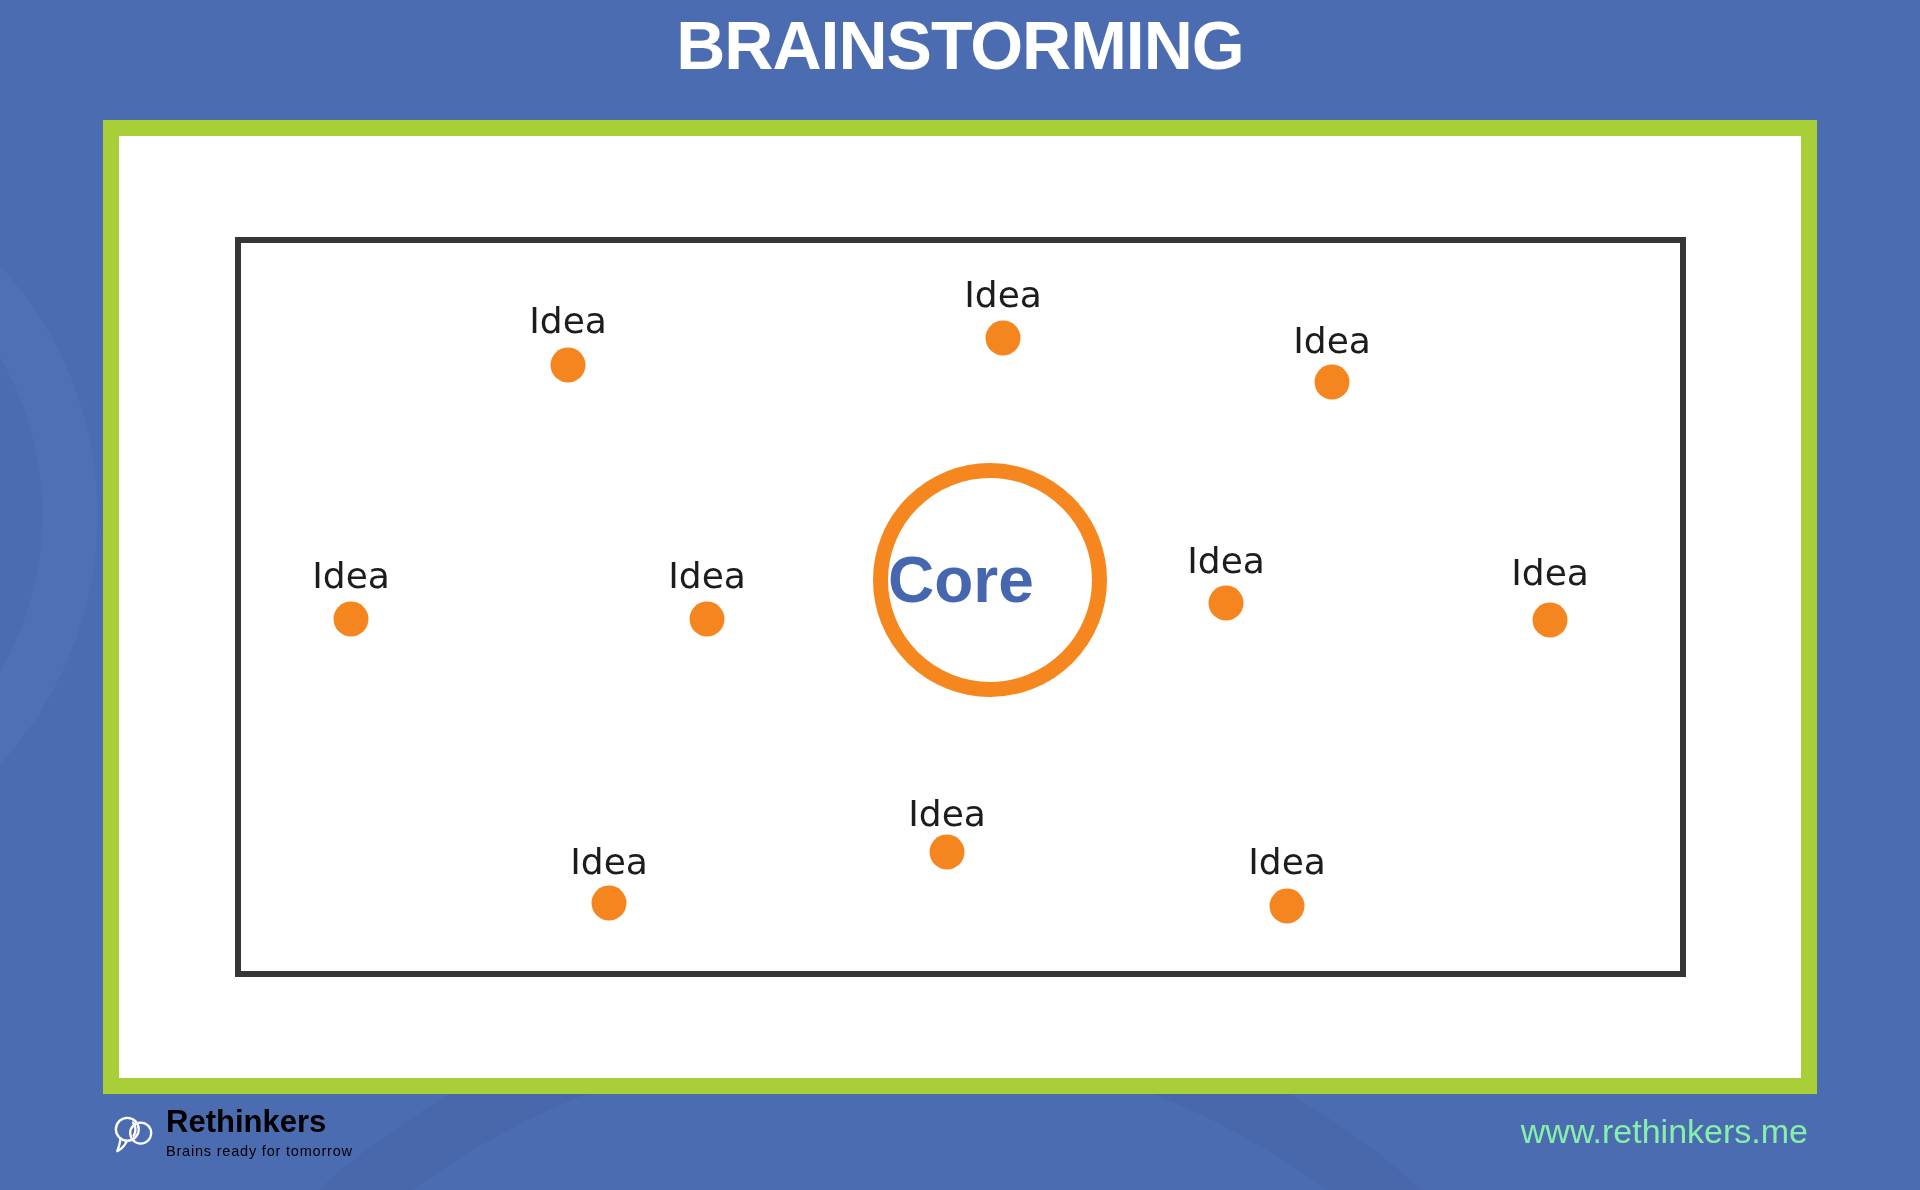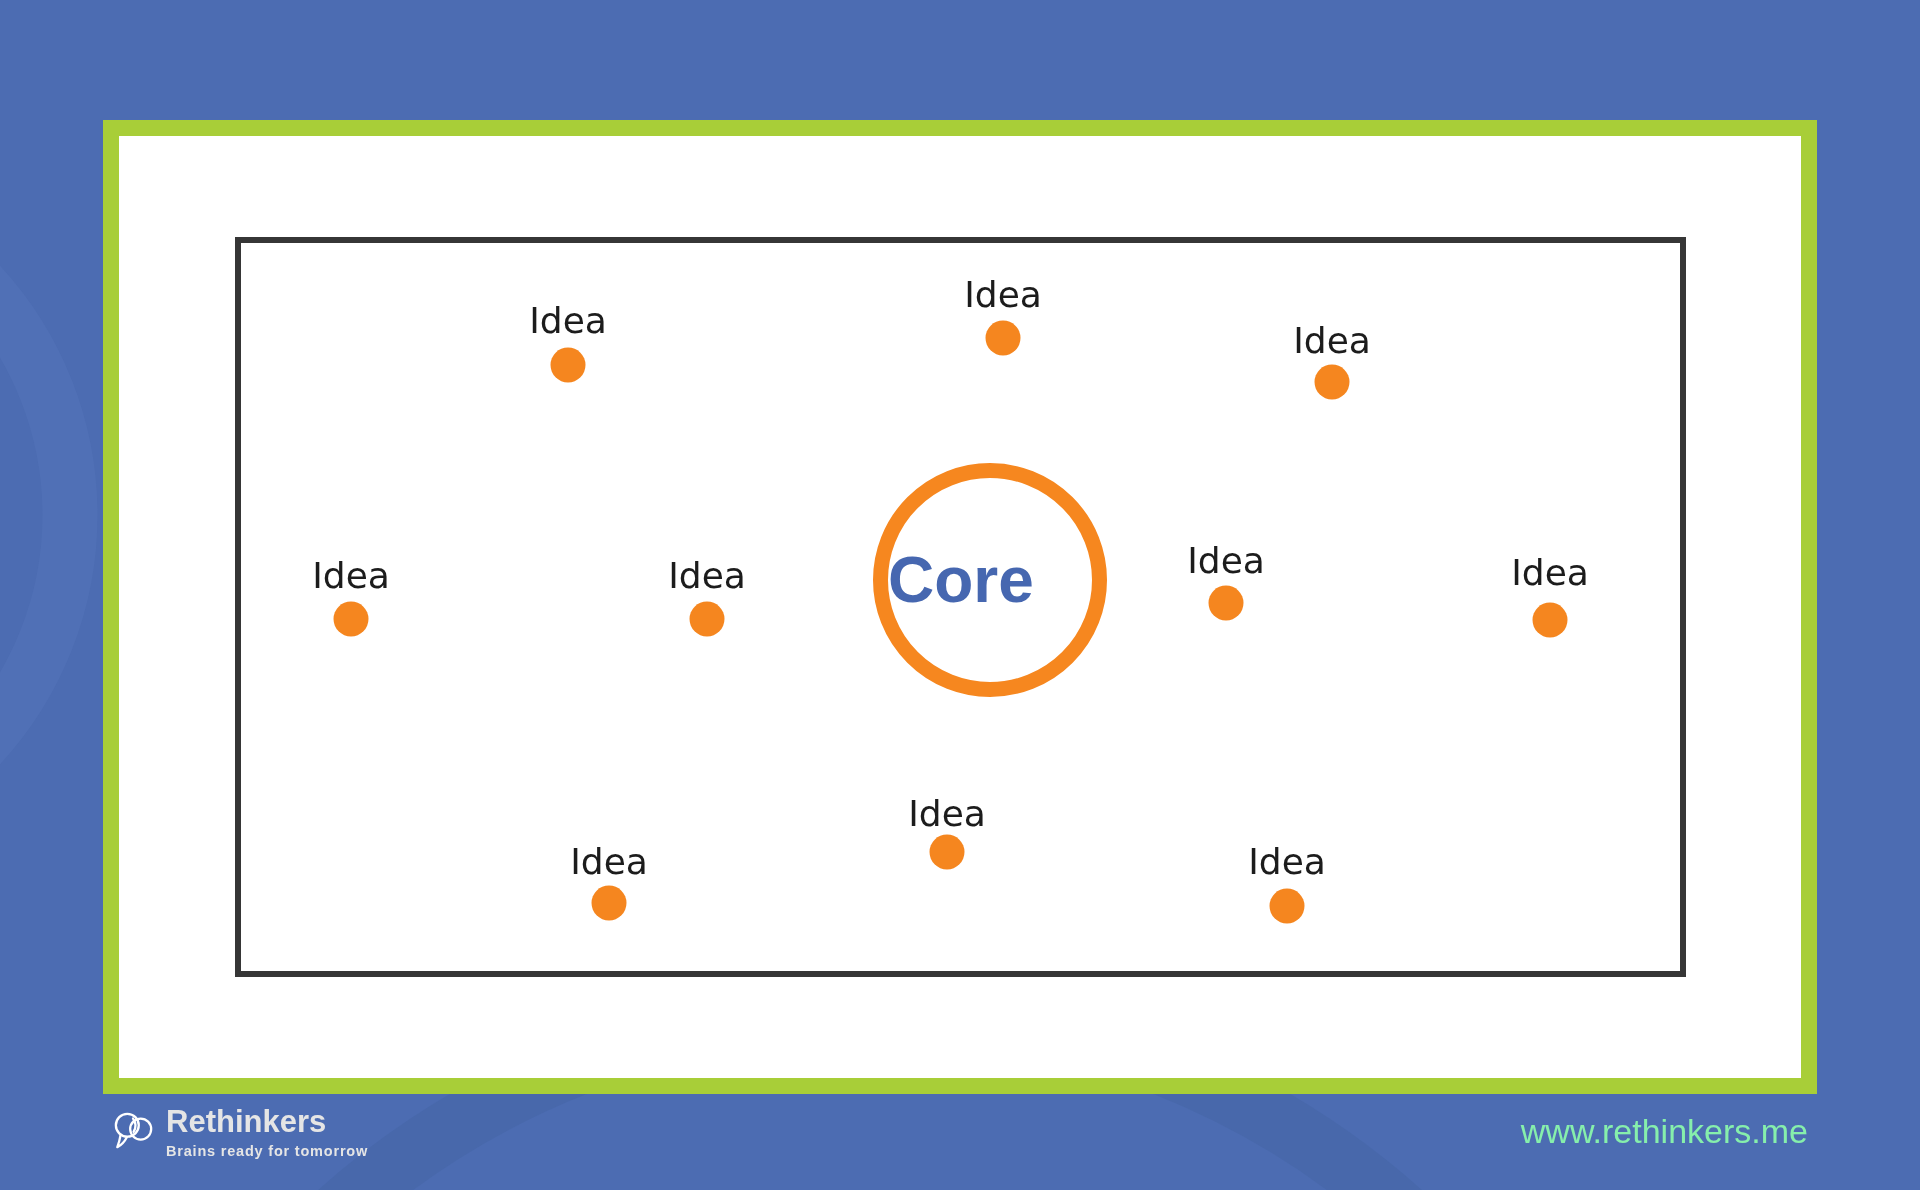--- a/index.html
+++ b/index.html
@@ -48,41 +48,42 @@
     font-family:"DejaVu Sans", sans-serif;
     font-size:36px; color:#1C1C1C; white-space:nowrap;
   }
   .idea-dot {
     position:absolute; transform:translate(-50%,-50%);
     border-radius:50%;
   }
 
   .footer-brand {
     position:absolute; left:112px; top:1106px;
-    display:flex; align-items:center; gap:10px; color:#e5e5e5;
+    display:flex; align-items:flex-end; gap:10px; color:#000000;
   }
   .brand-text { display:flex; flex-direction:column; }
   .brand-name { font-size:31px; font-weight:700; line-height:1.05; }
-  .brand-tagline { font-size:14.5px; font-weight:700; letter-spacing:0.8px; margin-top:4px; }
+  .brand-tagline { font-size:14.5px; font-weight:400; letter-spacing:0.8px; margin-top:4px; }
 
   .footer-site {
     position:absolute; right:112px; top:1112px;
     font-size:34px; font-weight:400; color:#86efac;
   }
 </style>
 </head>
 <body>
 
 <div class="stage">
 
   <svg class="swoosh" viewBox="0 0 1920 1190" aria-hidden="true">
     <circle cx="-270" cy="515" r="340" fill="none" stroke="#5A78BD" stroke-width="55" opacity="0.35"></circle>
     <circle cx="870" cy="1810" r="800" fill="none" stroke="#40609D" stroke-width="60" opacity="0.30"></circle>
   </svg>
 
+  <h1 class="page-title">BRAINSTORMING</h1>
 
   <div class="board-card"></div>
 
   <div class="board-frame"></div>
 
   <div class="core-node">
     <span class="core-label">Core</span>
   </div>
 
   <div class="ideas-layer" id="ideas-layer">

